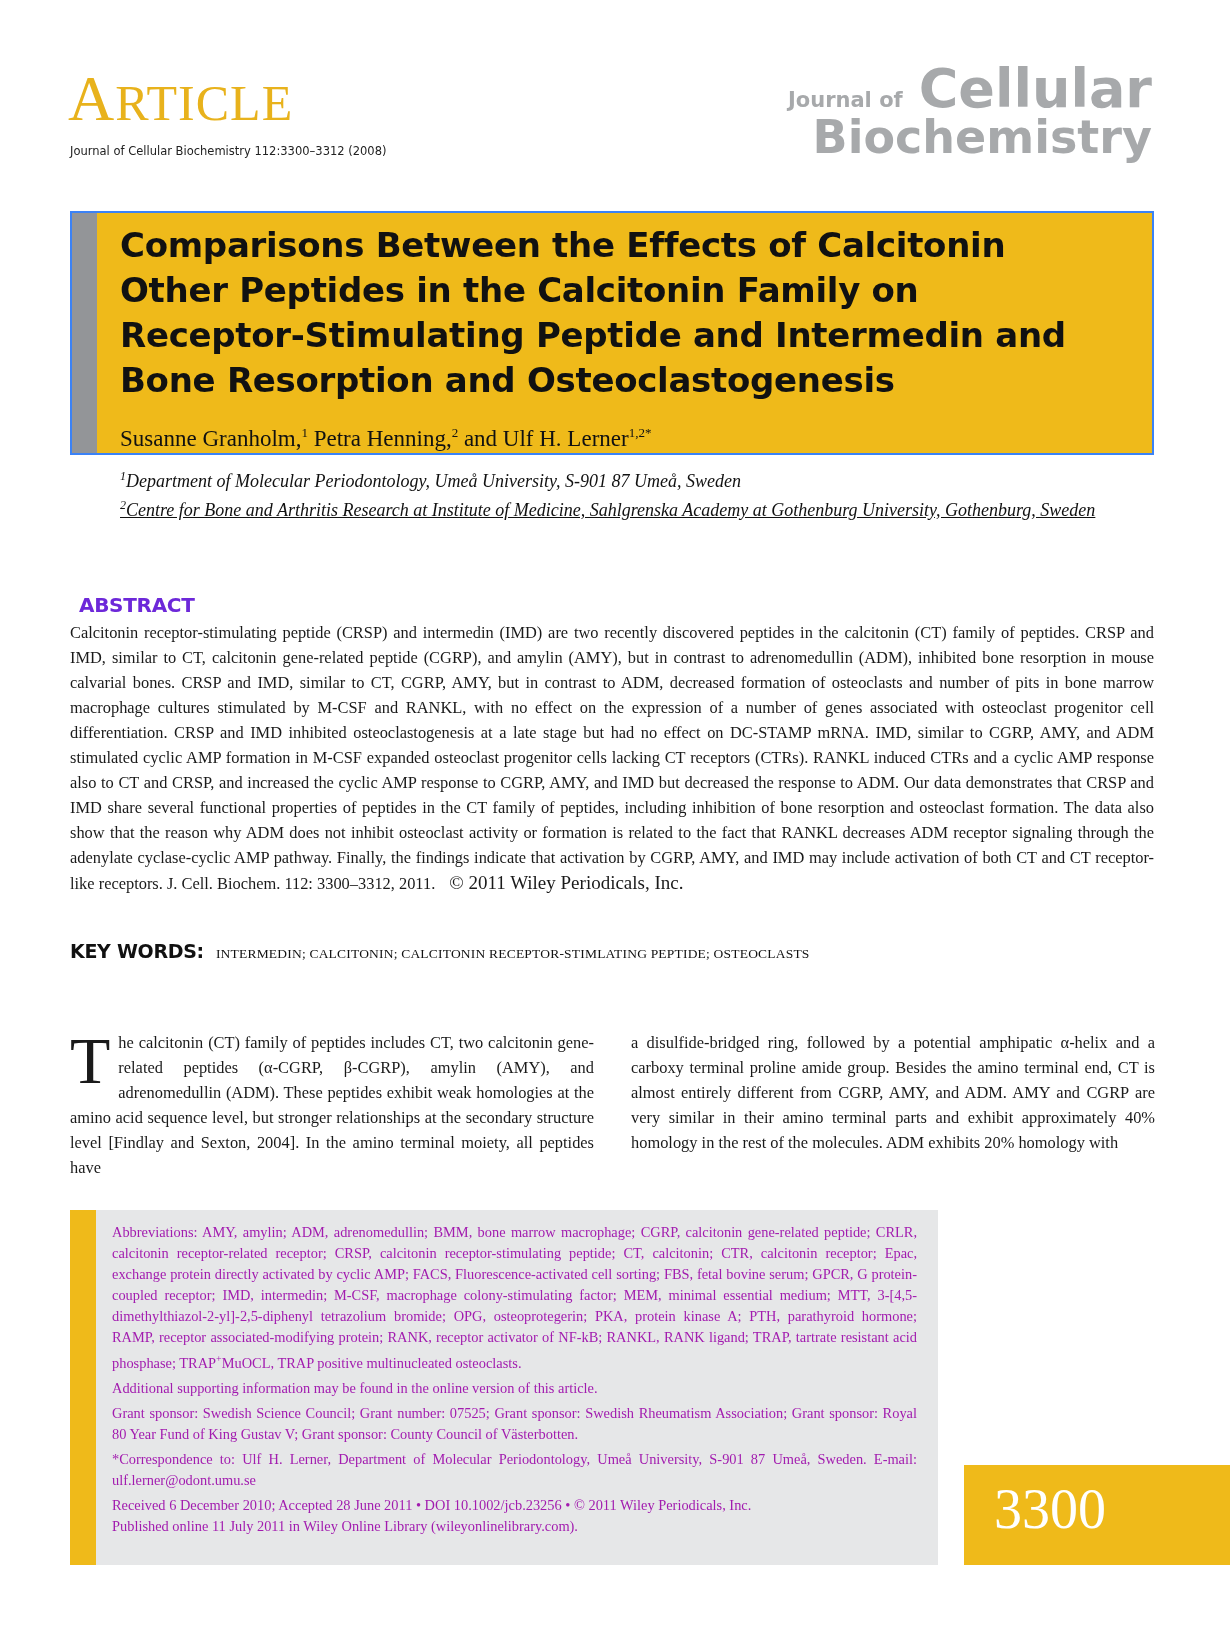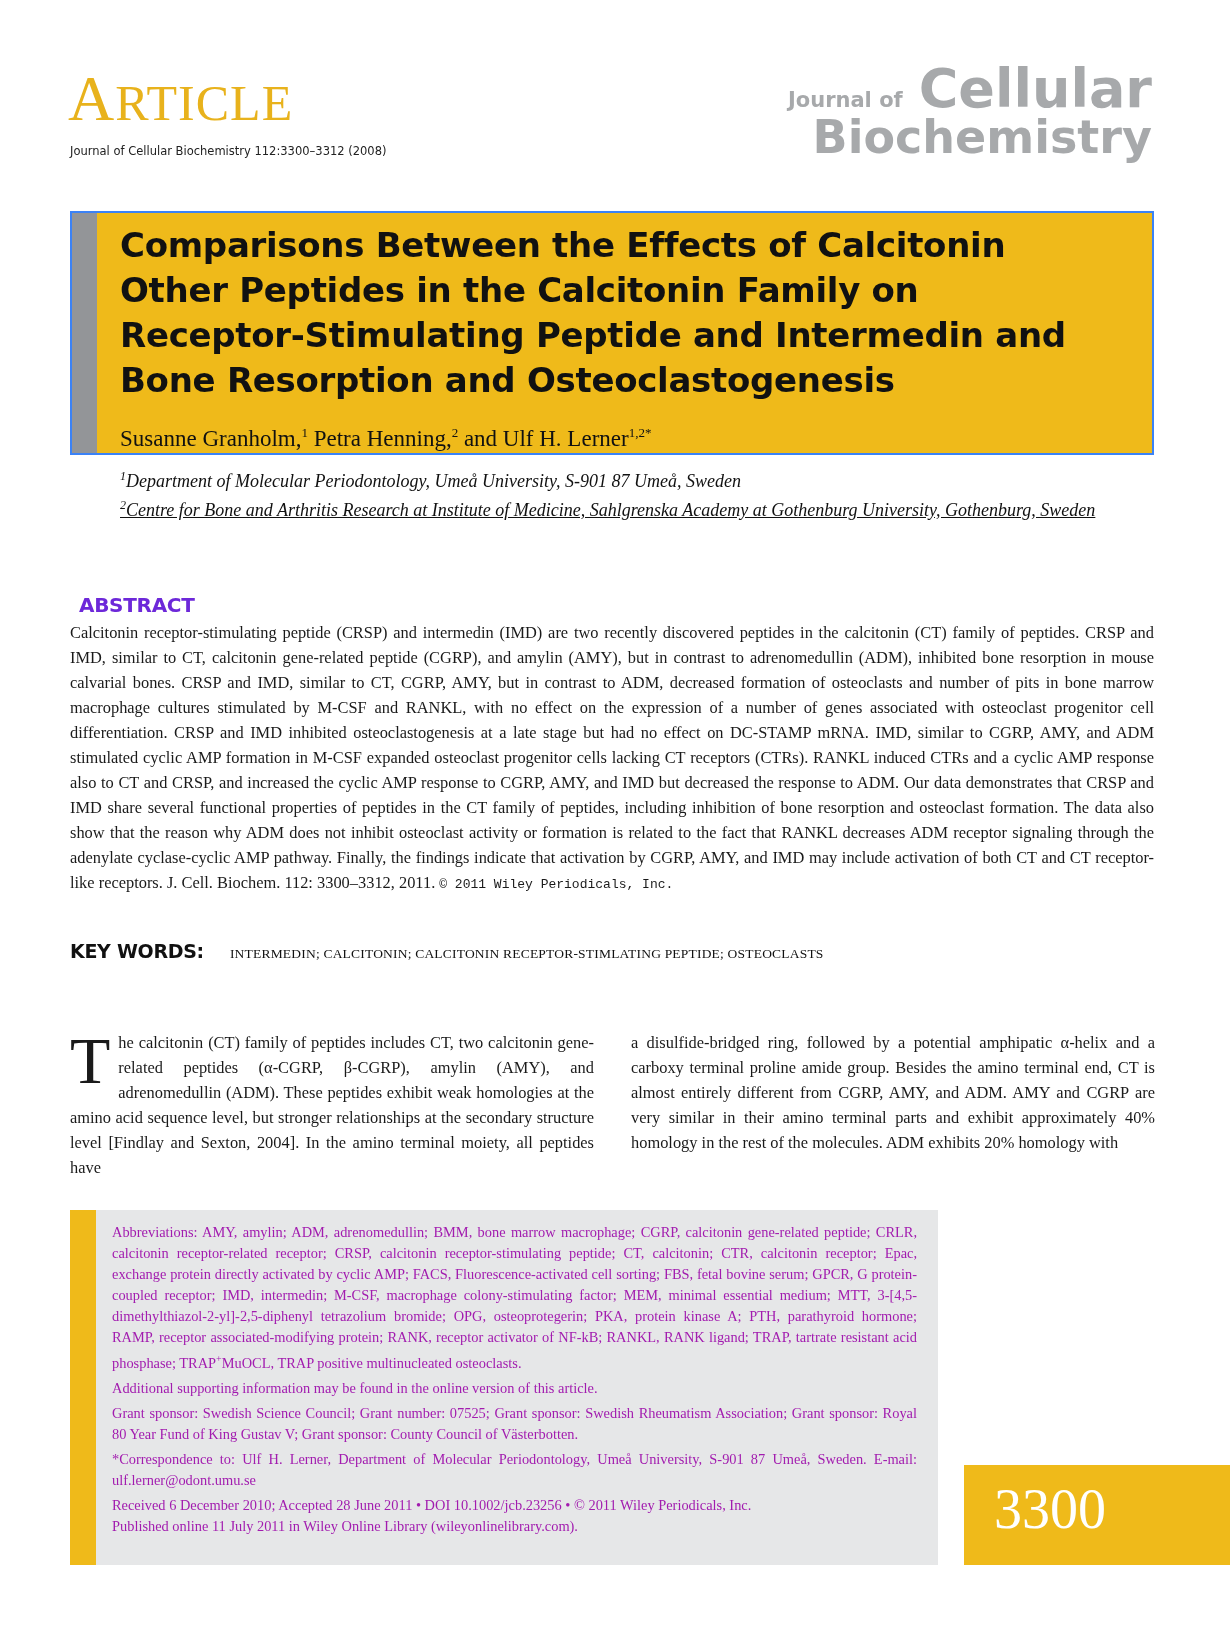--- a/index.html
+++ b/index.html
@@ -21,25 +21,25 @@
   .title-box h1 { position: absolute; left: 48px; top: 10px; margin: 0; font-family: "DejaVu Sans", sans-serif; font-weight: bold; font-size: 34px; line-height: 45px; color: #111; letter-spacing: -0.3px; width: 1010px; }
   .authors { position: absolute; left: 48px; top: 212px; font-family: "Liberation Serif", serif; font-size: 23px; color: #111; }
   .authors sup { font-size: 13px; }
   .affil { position: absolute; left: 48px; font-family: "Liberation Serif", serif; font-style: italic; font-size: 18px; color: #111; line-height: 25px; width: 1010px; }
   .affil sup { font-size: 12px; }
   .affil1 { top: 251px; }
   .affil2 { top: 280px; text-decoration: underline; }
 
   .abstract-heading { position: absolute; left: 70px; top: 593px; font-family: "DejaVu Sans", sans-serif; font-size: 20px; font-weight: bold; color: #6d28d9; letter-spacing: -0.3px; margin-left: 9px; }
   .abstract-body { position: absolute; left: 70px; top: 620px; width: 1084px; font-family: "Liberation Serif", serif; font-size: 16.4px; line-height: 25px; text-align: justify; color: #1a1a1a; }
-  .abstract-body .copy { font-size: 13px; margin-left: 4px; font-family: Liberation Mono, monospace; }
+  .abstract-body .copy { font-size: 19px; margin-left: 14px; }
 
   .keywords { position: absolute; left: 70px; top: 940px; font-family: "DejaVu Sans", sans-serif; font-size: 19px; color: #111; }
   .keywords .kw-label { font-weight: bold; letter-spacing: -0.3px; }
-  .keywords .kw-list { font-family: "Liberation Serif", serif; font-size: 13.5px; margin-left: 20px; letter-spacing: 0.2px; }
+  .keywords .kw-list { font-family: "Liberation Serif", serif; font-size: 13.5px; margin-left: 6px; letter-spacing: 0.2px; }
 
   .col { position: absolute; top: 1030px; width: 524px; font-family: "Liberation Serif", serif; font-size: 16.4px; line-height: 25px; text-align: justify; color: #1a1a1a; }
   .col-left { left: 70px; }
   .col-right { left: 631px; }
   .dropcap { float: left; font-size: 66px; line-height: 54px; margin: 4px 8px 0 0; font-family: "Liberation Serif", serif; }
 
   .footnote-box { position: absolute; left: 70px; top: 1210px; width: 868px; height: 355px; background: #e6e7e8; }
   .footnote-box .yellow-bar { position: absolute; left: 0; top: 0; width: 26px; height: 100%; background: #efba1a; }
   .fn-content { position: absolute; left: 42px; top: 12px; width: 805px; font-family: "Liberation Serif", serif; font-size: 14.4px; line-height: 21px; color: #a21caf; }
   .fn-content p { margin: 0 0 4px 0; text-align: justify; }

